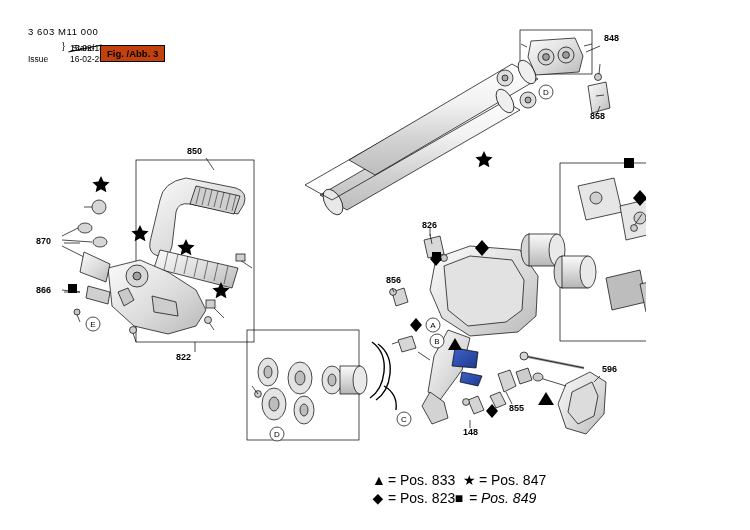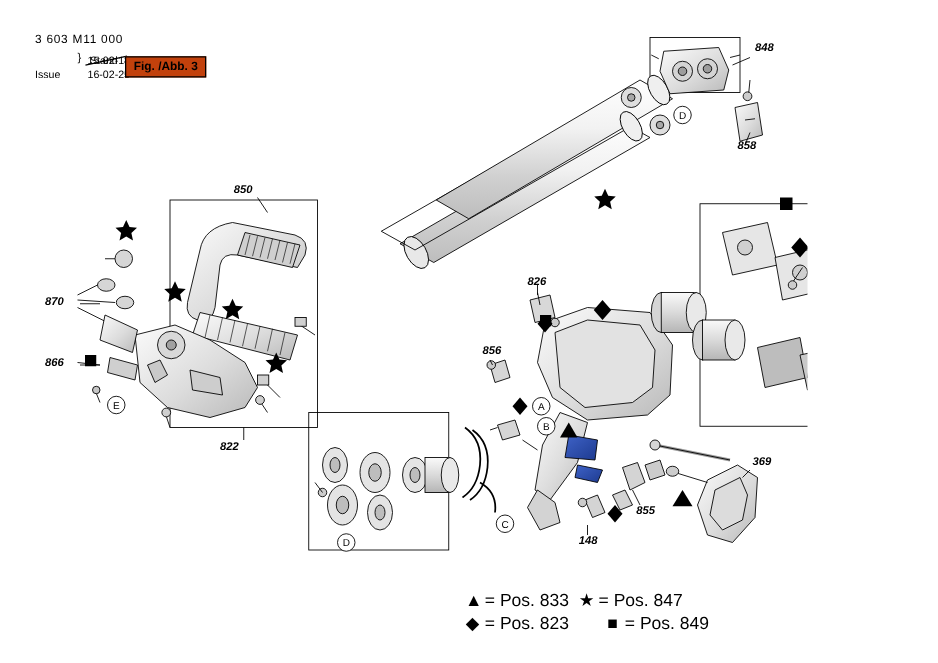--- a/index.html
+++ b/index.html
@@ -10,21 +10,21 @@
   .hdr-l2{position:absolute;left:28px;top:54px;font-size:8.5px;}
   .brace{position:absolute;left:62px;top:42px;font-size:9px;line-height:8px;}
   .hdr-date1{position:absolute;left:70px;top:43px;font-size:8.5px;}
   .hdr-date2{position:absolute;left:70px;top:54px;font-size:8.5px;}
   .strike{position:absolute;left:68px;top:48px;width:34px;height:1px;background:#000;transform:rotate(-12deg);}
   .figbox{position:absolute;left:100px;top:45px;border:1.4px solid #000;padding:2px 6px;font-size:9.5px;font-weight:bold;background:#c2410c;}
   .footer{position:absolute;left:28px;top:462px;font-size:8px;line-height:11px;color:#000;}
   .legend{position:absolute;font-size:14px;color:#000;white-space:nowrap;}
   .sym{display:inline-block;width:12px;text-align:center;}
   svg{position:absolute;left:0;top:0;}
-  .lbl{position:absolute;font-size:9px;font-weight:bold;font-style:italic;}
+  .lbl{position:absolute;font-size:9px;font-weight:bold;}
 </style>
 </head>
 <body>
 
 <div id="page">
 
   <div class="hdr-code">3 603 M11 000</div>
   <div class="hdr-l1">Stand</div>
   <div class="hdr-l2">Issue</div>
   <div class="brace">}</div>
@@ -315,35 +315,35 @@
   </svg>
 
   <div class="lbl" style="left:604px;top:33px;">848</div>
   <div class="lbl" style="left:590px;top:111px;">858</div>
   <div class="lbl" style="left:187px;top:146px;">850</div>
   <div class="lbl" style="left:36px;top:236px;">870</div>
   <div class="lbl" style="left:36px;top:285px;">866</div>
   <div class="lbl" style="left:176px;top:352px;">822</div>
   <div class="lbl" style="left:422px;top:220px;">826</div>
   <div class="lbl" style="left:386px;top:275px;">856</div>
-  <div class="lbl" style="left:602px;top:364px;">369</div>
+  <div class="lbl" style="left:602px;top:364px;">596</div>
   <div class="lbl" style="left:509px;top:403px;">855</div>
   <div class="lbl" style="left:463px;top:427px;">148</div>
 
 
   <div class="legend" style="left:372px;top:472px;">
     <span class="sym">▲</span>
     <span>= Pos. 833</span>
   </div>
   <div class="legend" style="left:463px;top:472px;">
     <span class="sym">★</span>
     <span>= Pos. 847</span>
   </div>
   <div class="legend" style="left:372px;top:490px;">
     <span class="sym">◆</span>
     <span>= Pos. 823</span>
   </div>
-  <div class="legend" style="left:484px;top:490px;">
+  <div class="legend" style="left:453px;top:490px;font-style:italic;">
     <span class="sym">■</span>
     <span>= Pos. 849</span>
   </div>
 
 </div>
 
 </body></html>

